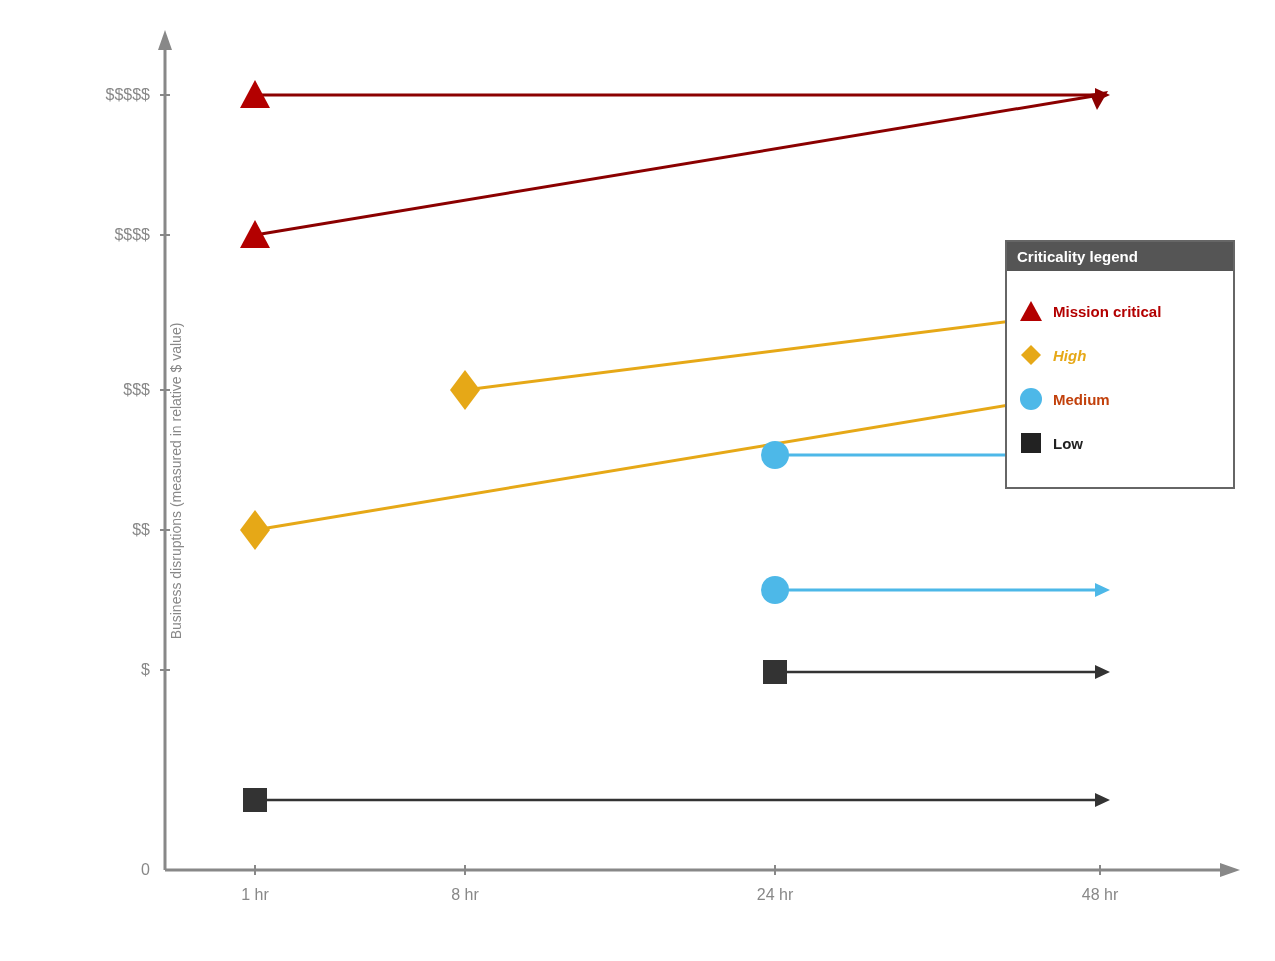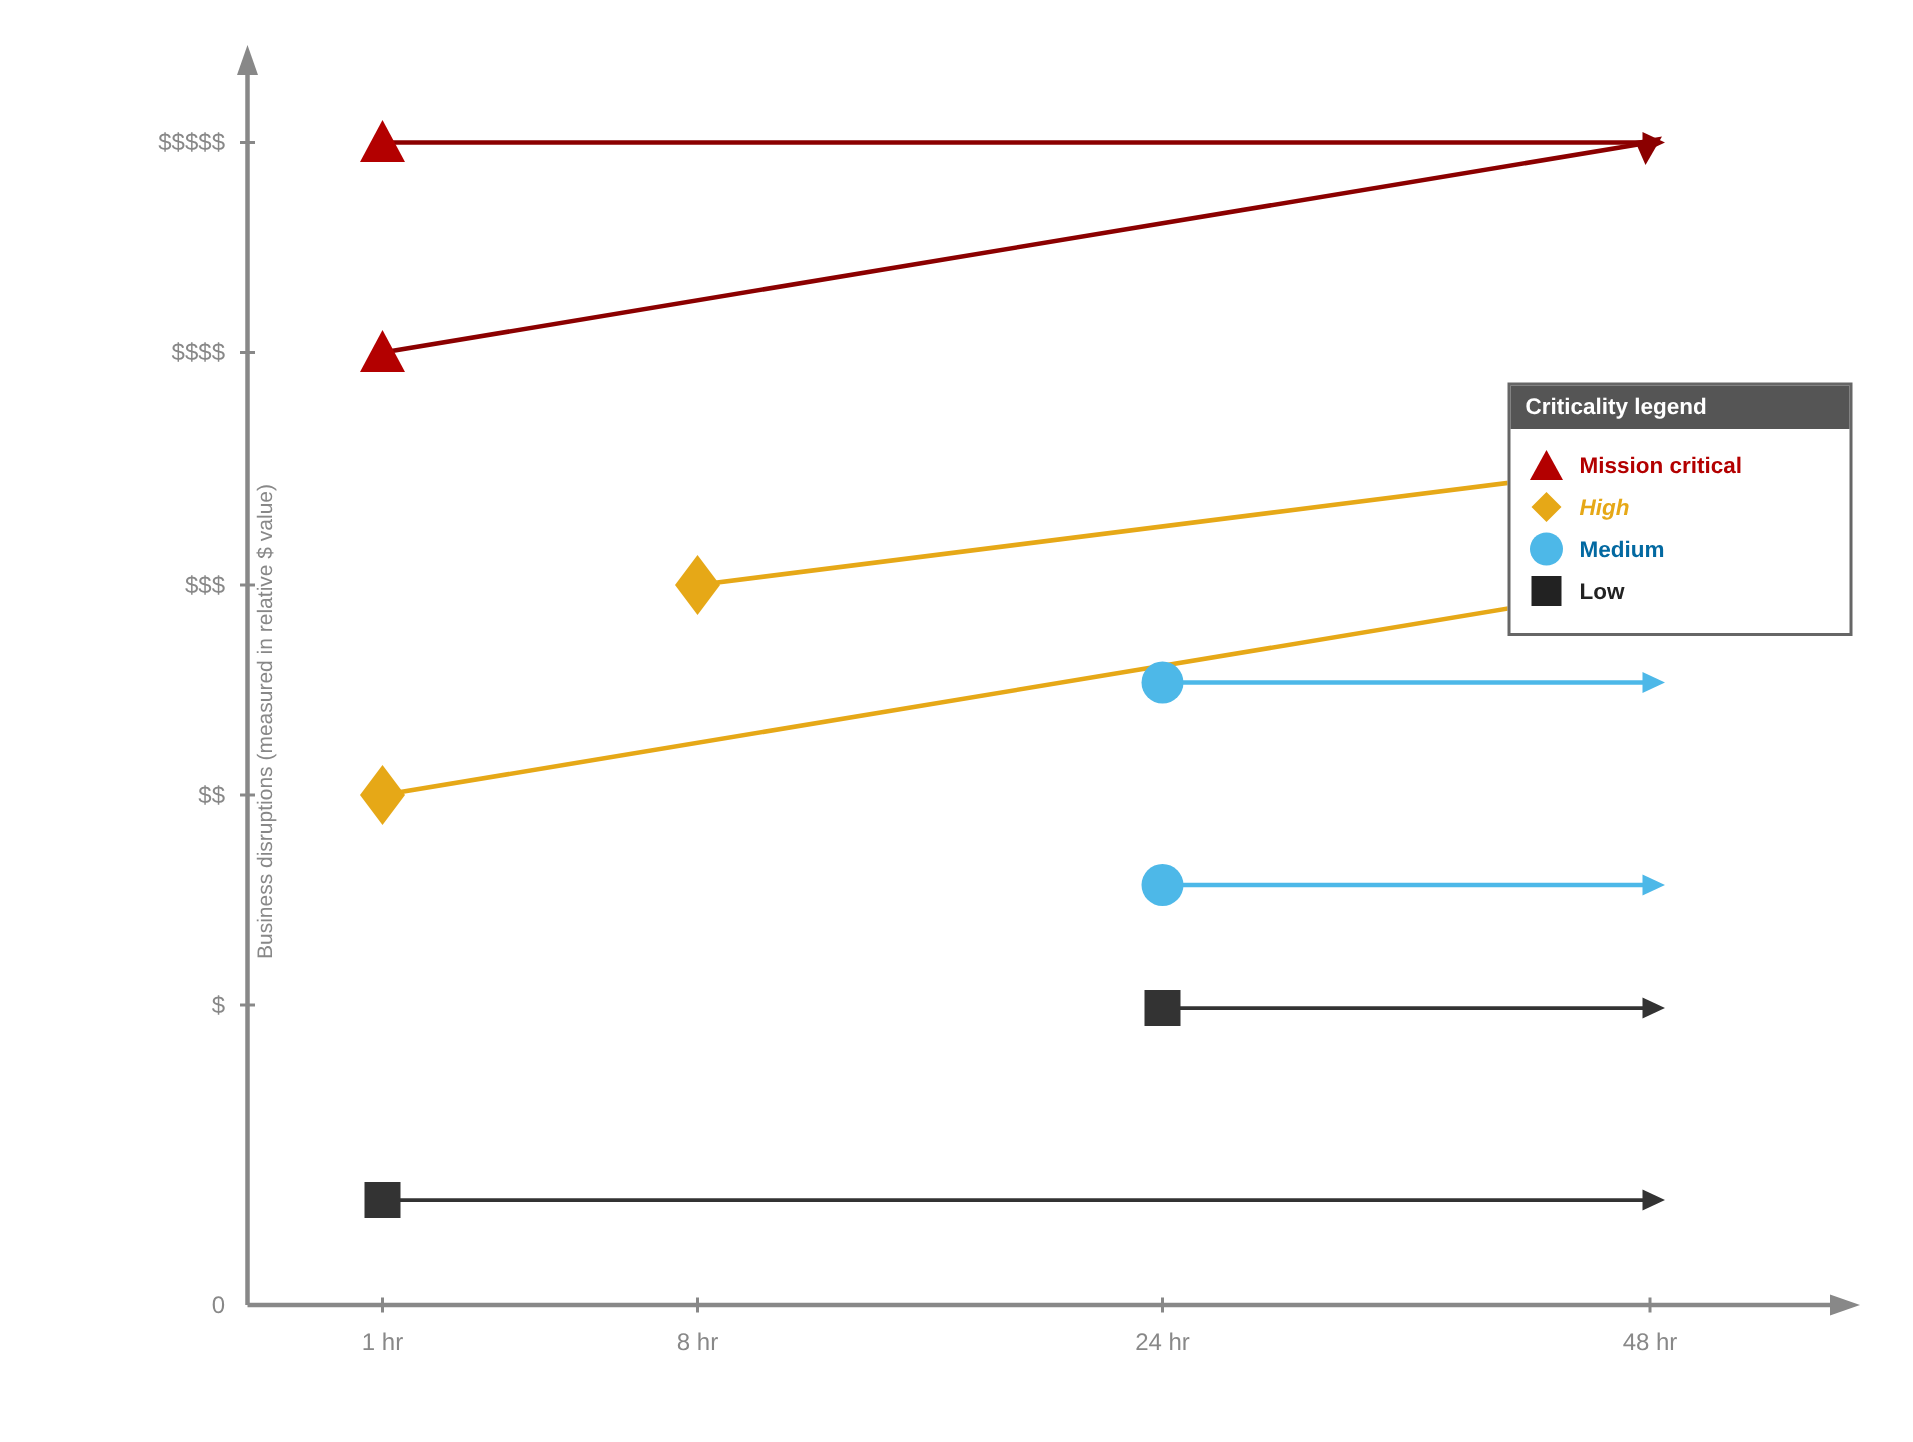--- a/index.html
+++ b/index.html
@@ -18,41 +18,41 @@
     }
     svg.main-chart {
       position: absolute;
       top: 0;
       left: 0;
       width: 1275px;
       height: 961px;
     }
     .legend-box {
       position: absolute;
-      top: 255px;
+      top: 240px;
       right: 40px;
       width: 230px;
       background: #fff;
       border: 2px solid #666;
       padding: 0;
     }
     .legend-title {
       background: #555;
       color: #fff;
       font-size: 15px;
       font-weight: 600;
       padding: 6px 10px;
     }
     .legend-items {
       padding: 8px 12px 12px 12px;
     }
     .legend-item {
       display: flex;
       align-items: center;
-      margin: 4px 0;
+      margin: 20px 0;
       gap: 10px;
     }
     .legend-icon {
       width: 24px;
       height: 24px;
       display: flex;
       align-items: center;
       justify-content: center;
       flex-shrink: 0;
     }
@@ -184,21 +184,21 @@
         </div>
         <span class="legend-label" style="color:#e6a817;font-style:italic;">High</span>
       </div>
 
       <div class="legend-item">
         <div class="legend-icon">
           <svg width="24" height="24" viewBox="0 0 24 24">
             <circle cx="12" cy="12" r="11" fill="#4db8e8"></circle>
           </svg>
         </div>
-        <span class="legend-label" style="color:#0369a1;">Medium</span>
+        <span class="legend-label" style="color:#c2410c;">Medium</span>
       </div>
 
       <div class="legend-item">
         <div class="legend-icon">
           <svg width="24" height="24" viewBox="0 0 24 24">
             <rect x="2" y="2" width="20" height="20" fill="#222"></rect>
           </svg>
         </div>
         <span class="legend-label" style="color:#222;text-align:center;">Low</span>
       </div>

